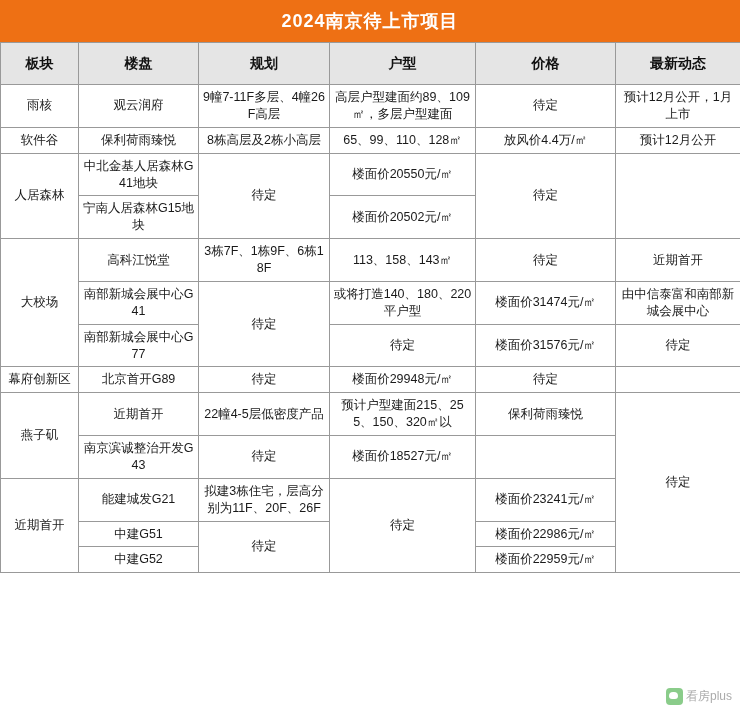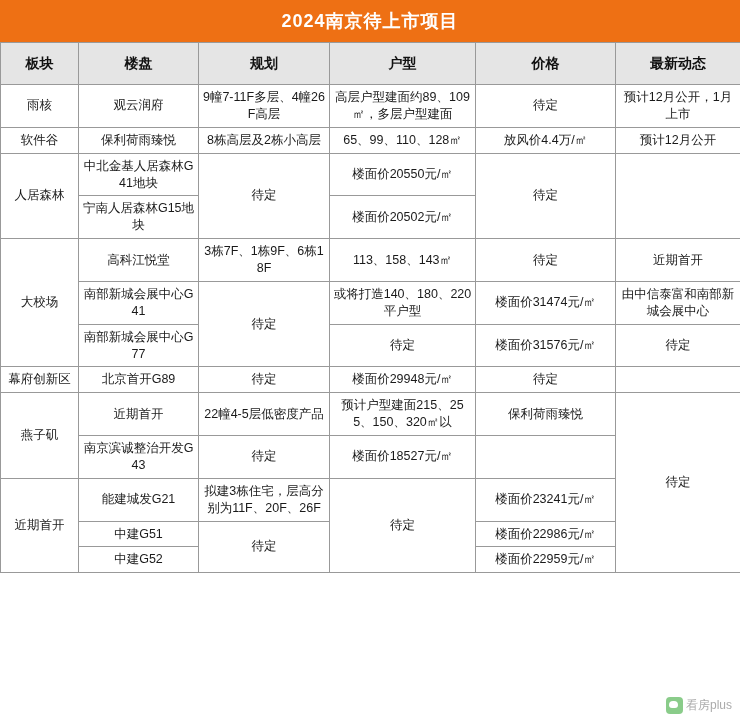--- a/index.html
+++ b/index.html
@@ -61,21 +61,21 @@
   .col-a { width: 78px; }
   .col-b { width: 120px; }
   .col-c { width: 131px; }
   .col-d { width: 146px; }
   .col-e { width: 140px; }
   .col-f { width: 125px; }
 
   .watermark {
     position: absolute;
     right: 8px;
-    bottom: 6px;
+    bottom: 15px;
     display: flex;
     align-items: flex-start;
     gap: 3px;
     opacity: 0.72;
     pointer-events: none;
   }
   .wm-logo {
     width: 17px;
     height: 17px;
     border-radius: 4px;

